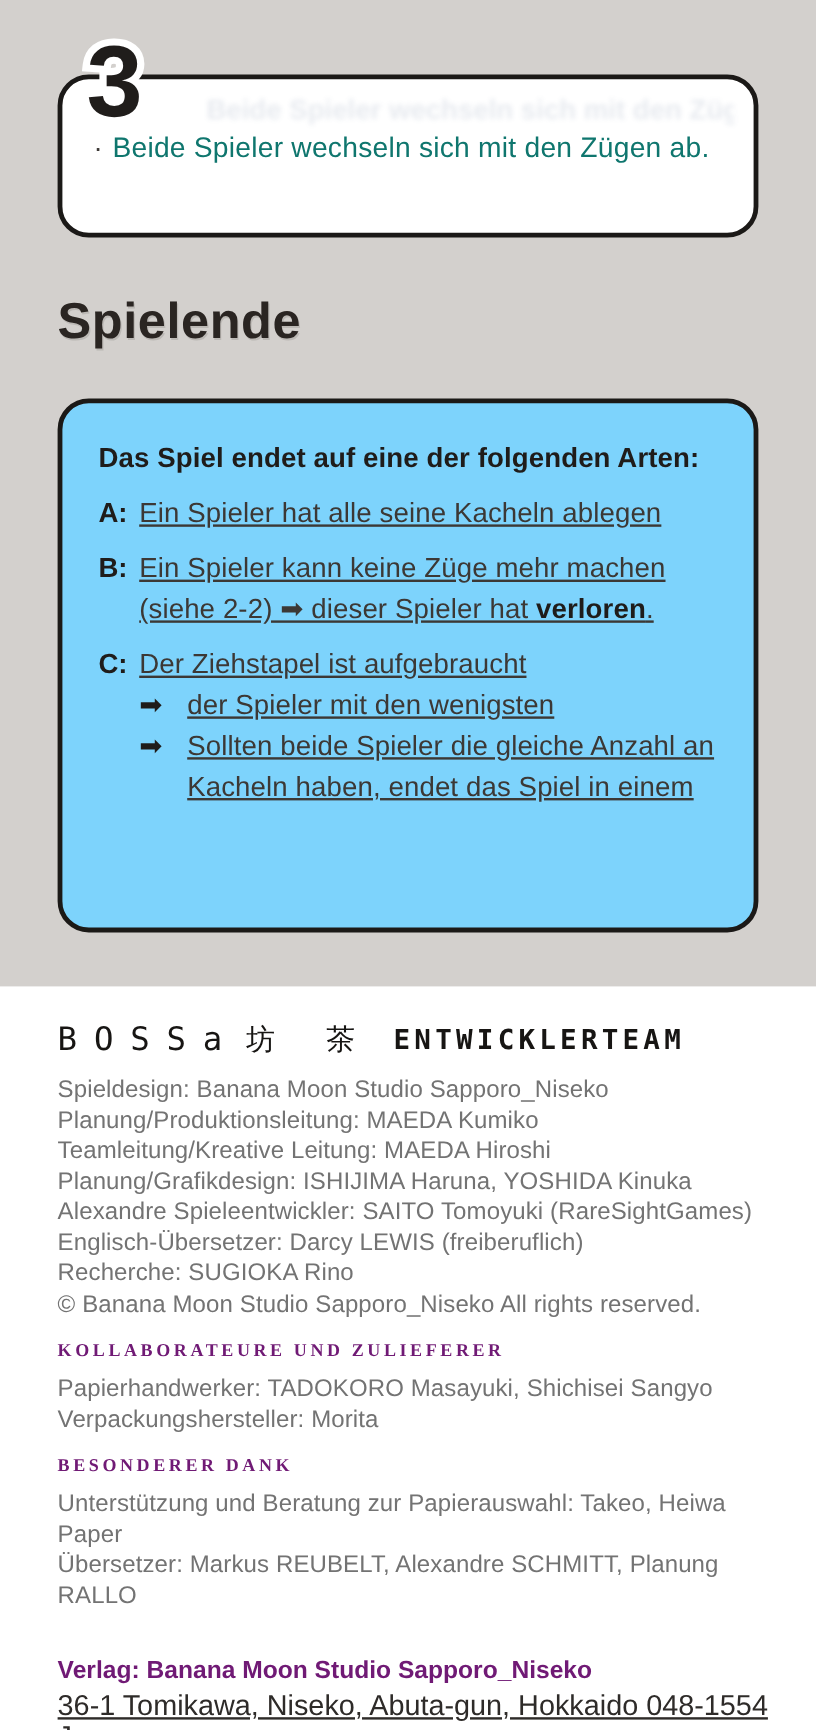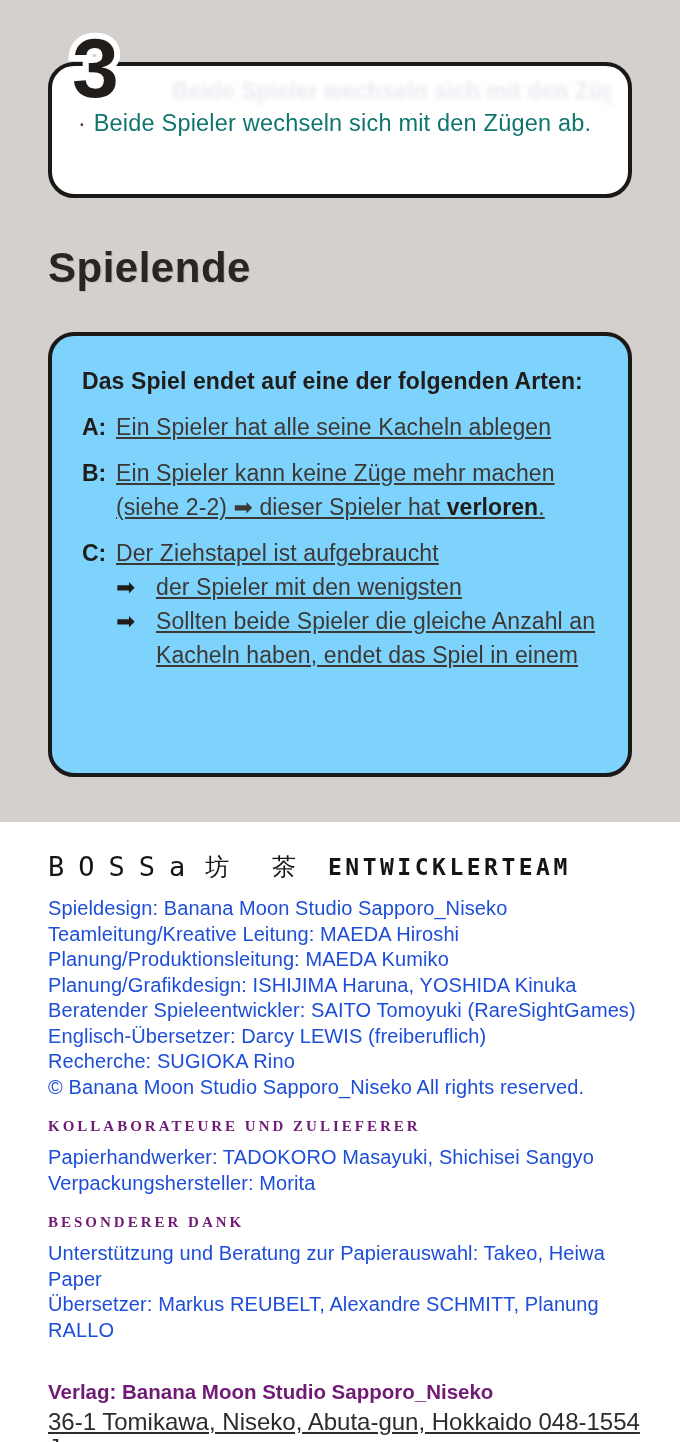--- a/index.html
+++ b/index.html
@@ -66,21 +66,21 @@
     font-family:"DejaVu Sans Mono",monospace;font-size:27px;line-height:30px;
     letter-spacing:14px;color:#171513;
   }
   .logo-kanji{
     font-size:24px;line-height:30px;letter-spacing:18px;color:#171513;margin-left:6px;
   }
   .logo-team{
     font-family:"DejaVu Sans Mono",monospace;font-size:23px;line-height:30px;font-weight:700;
     letter-spacing:3.5px;color:#171513;margin-left:14px;
   }
-  .credit-line{font-size:20px;line-height:25.5px;color:#1d4ed8;letter-spacing:.1px;}
+  .credit-line{font-size:20px;line-height:25.5px;color:#737373;letter-spacing:.1px;}
   .sub-header{
     font-family:Liberation Serif, serif;font-weight:700;font-size:15px;line-height:24px;
     letter-spacing:3px;color:#701a75;margin:14px 0 7px 0;
   }
   .publisher{margin-top:36px;}
   .pub-bold{font-size:20.5px;line-height:26px;font-weight:700;color:#701a75;}
   .pub-reg{font-size:24px;line-height:26px;color:#2e2b29;margin-top:4px;text-decoration:underline;}
 </style>
 </head>
 <body>
@@ -133,24 +133,24 @@
 </section>
 
 <footer class="credits">
   <div class="logo-row">
     <span class="logo-brand">BOSSa</span>
     <span class="logo-kanji">坊 茶</span>
     <span class="logo-team">ENTWICKLERTEAM</span>
   </div>
 
   <div class="credit-line">Spieldesign: Banana Moon Studio Sapporo_Niseko</div>
+  <div class="credit-line">Planung/Produktionsleitung: MAEDA Kumiko</div>
   <div class="credit-line">Teamleitung/Kreative Leitung: MAEDA Hiroshi</div>
-  <div class="credit-line">Planung/Produktionsleitung: MAEDA Kumiko</div>
   <div class="credit-line">Planung/Grafikdesign: ISHIJIMA Haruna, YOSHIDA Kinuka</div>
-  <div class="credit-line">Beratender Spieleentwickler: SAITO Tomoyuki (RareSightGames)</div>
+  <div class="credit-line">Alexandre Spieleentwickler: SAITO Tomoyuki (RareSightGames)</div>
   <div class="credit-line">Englisch-Übersetzer: Darcy LEWIS (freiberuflich)</div>
   <div class="credit-line">Recherche: SUGIOKA Rino</div>
   <div class="credit-line">© Banana Moon Studio Sapporo_Niseko All rights reserved.</div>
 
   <div class="sub-header">KOLLABORATEURE UND ZULIEFERER</div>
   <div class="credit-line">Papierhandwerker: TADOKORO Masayuki, Shichisei Sangyo</div>
   <div class="credit-line">Verpackungshersteller: Morita</div>
 
   <div class="sub-header">BESONDERER DANK</div>
   <div class="credit-line">Unterstützung und Beratung zur Papierauswahl: Takeo, Heiwa Paper</div>

